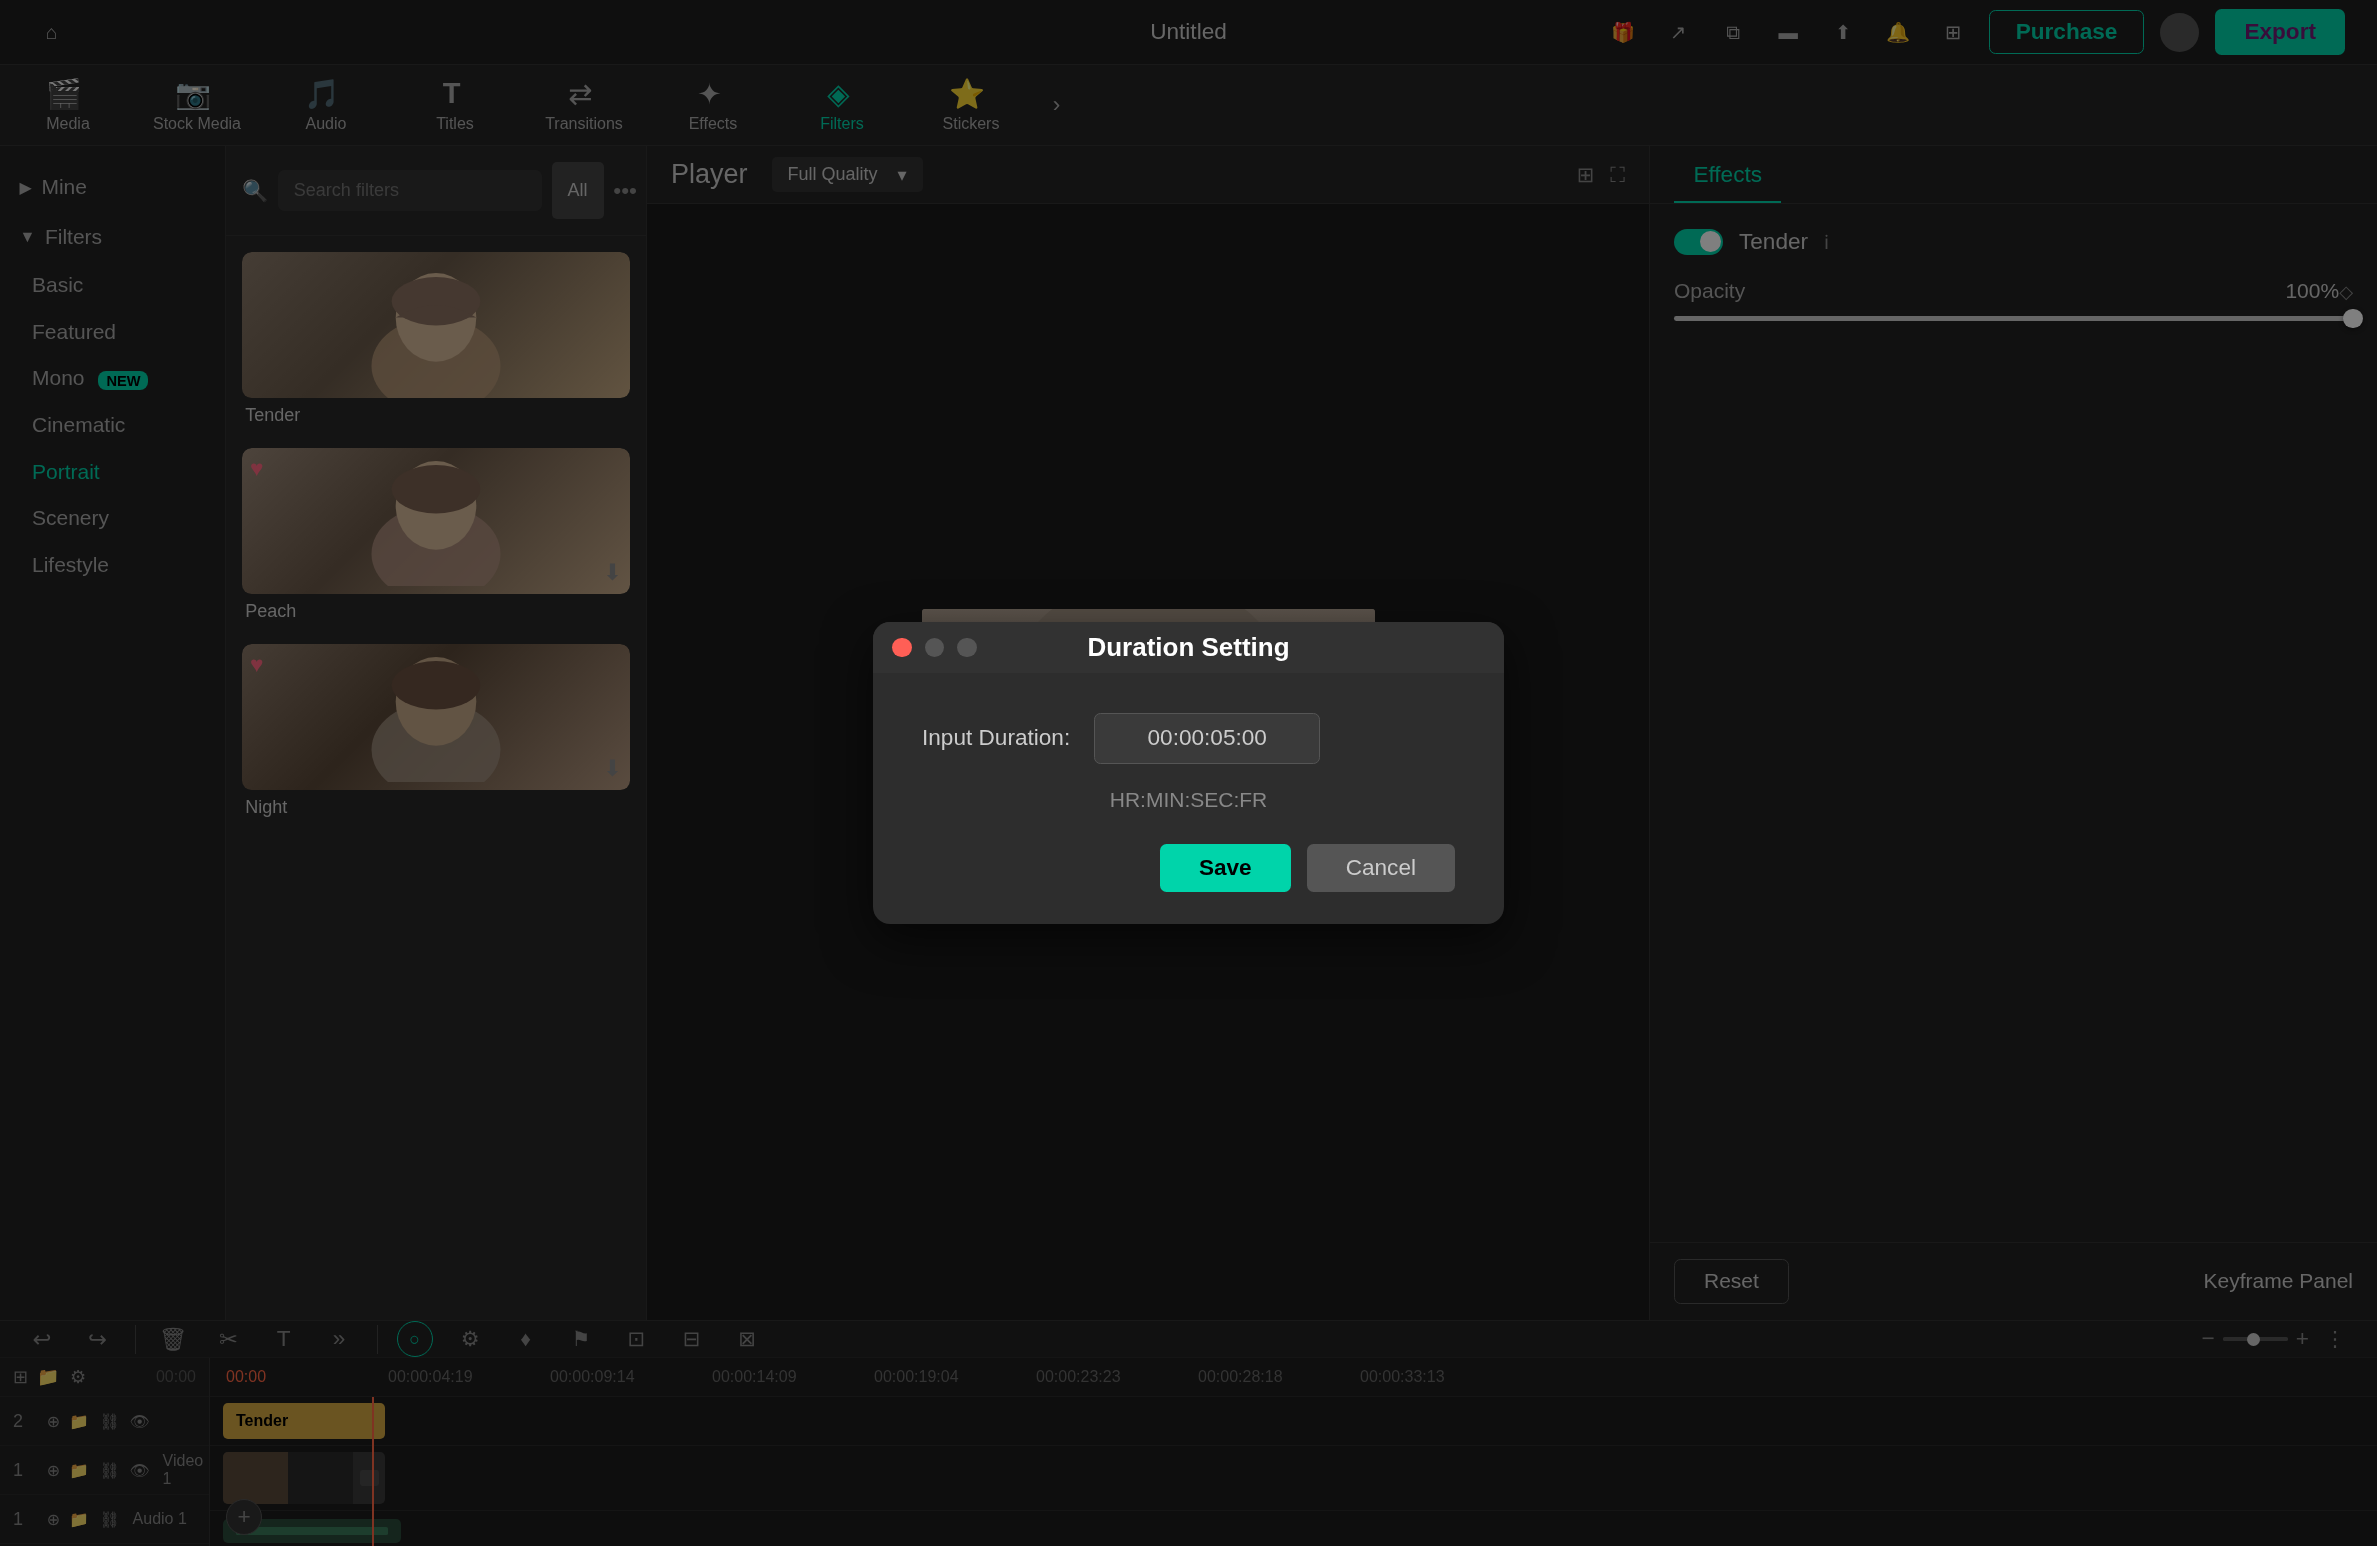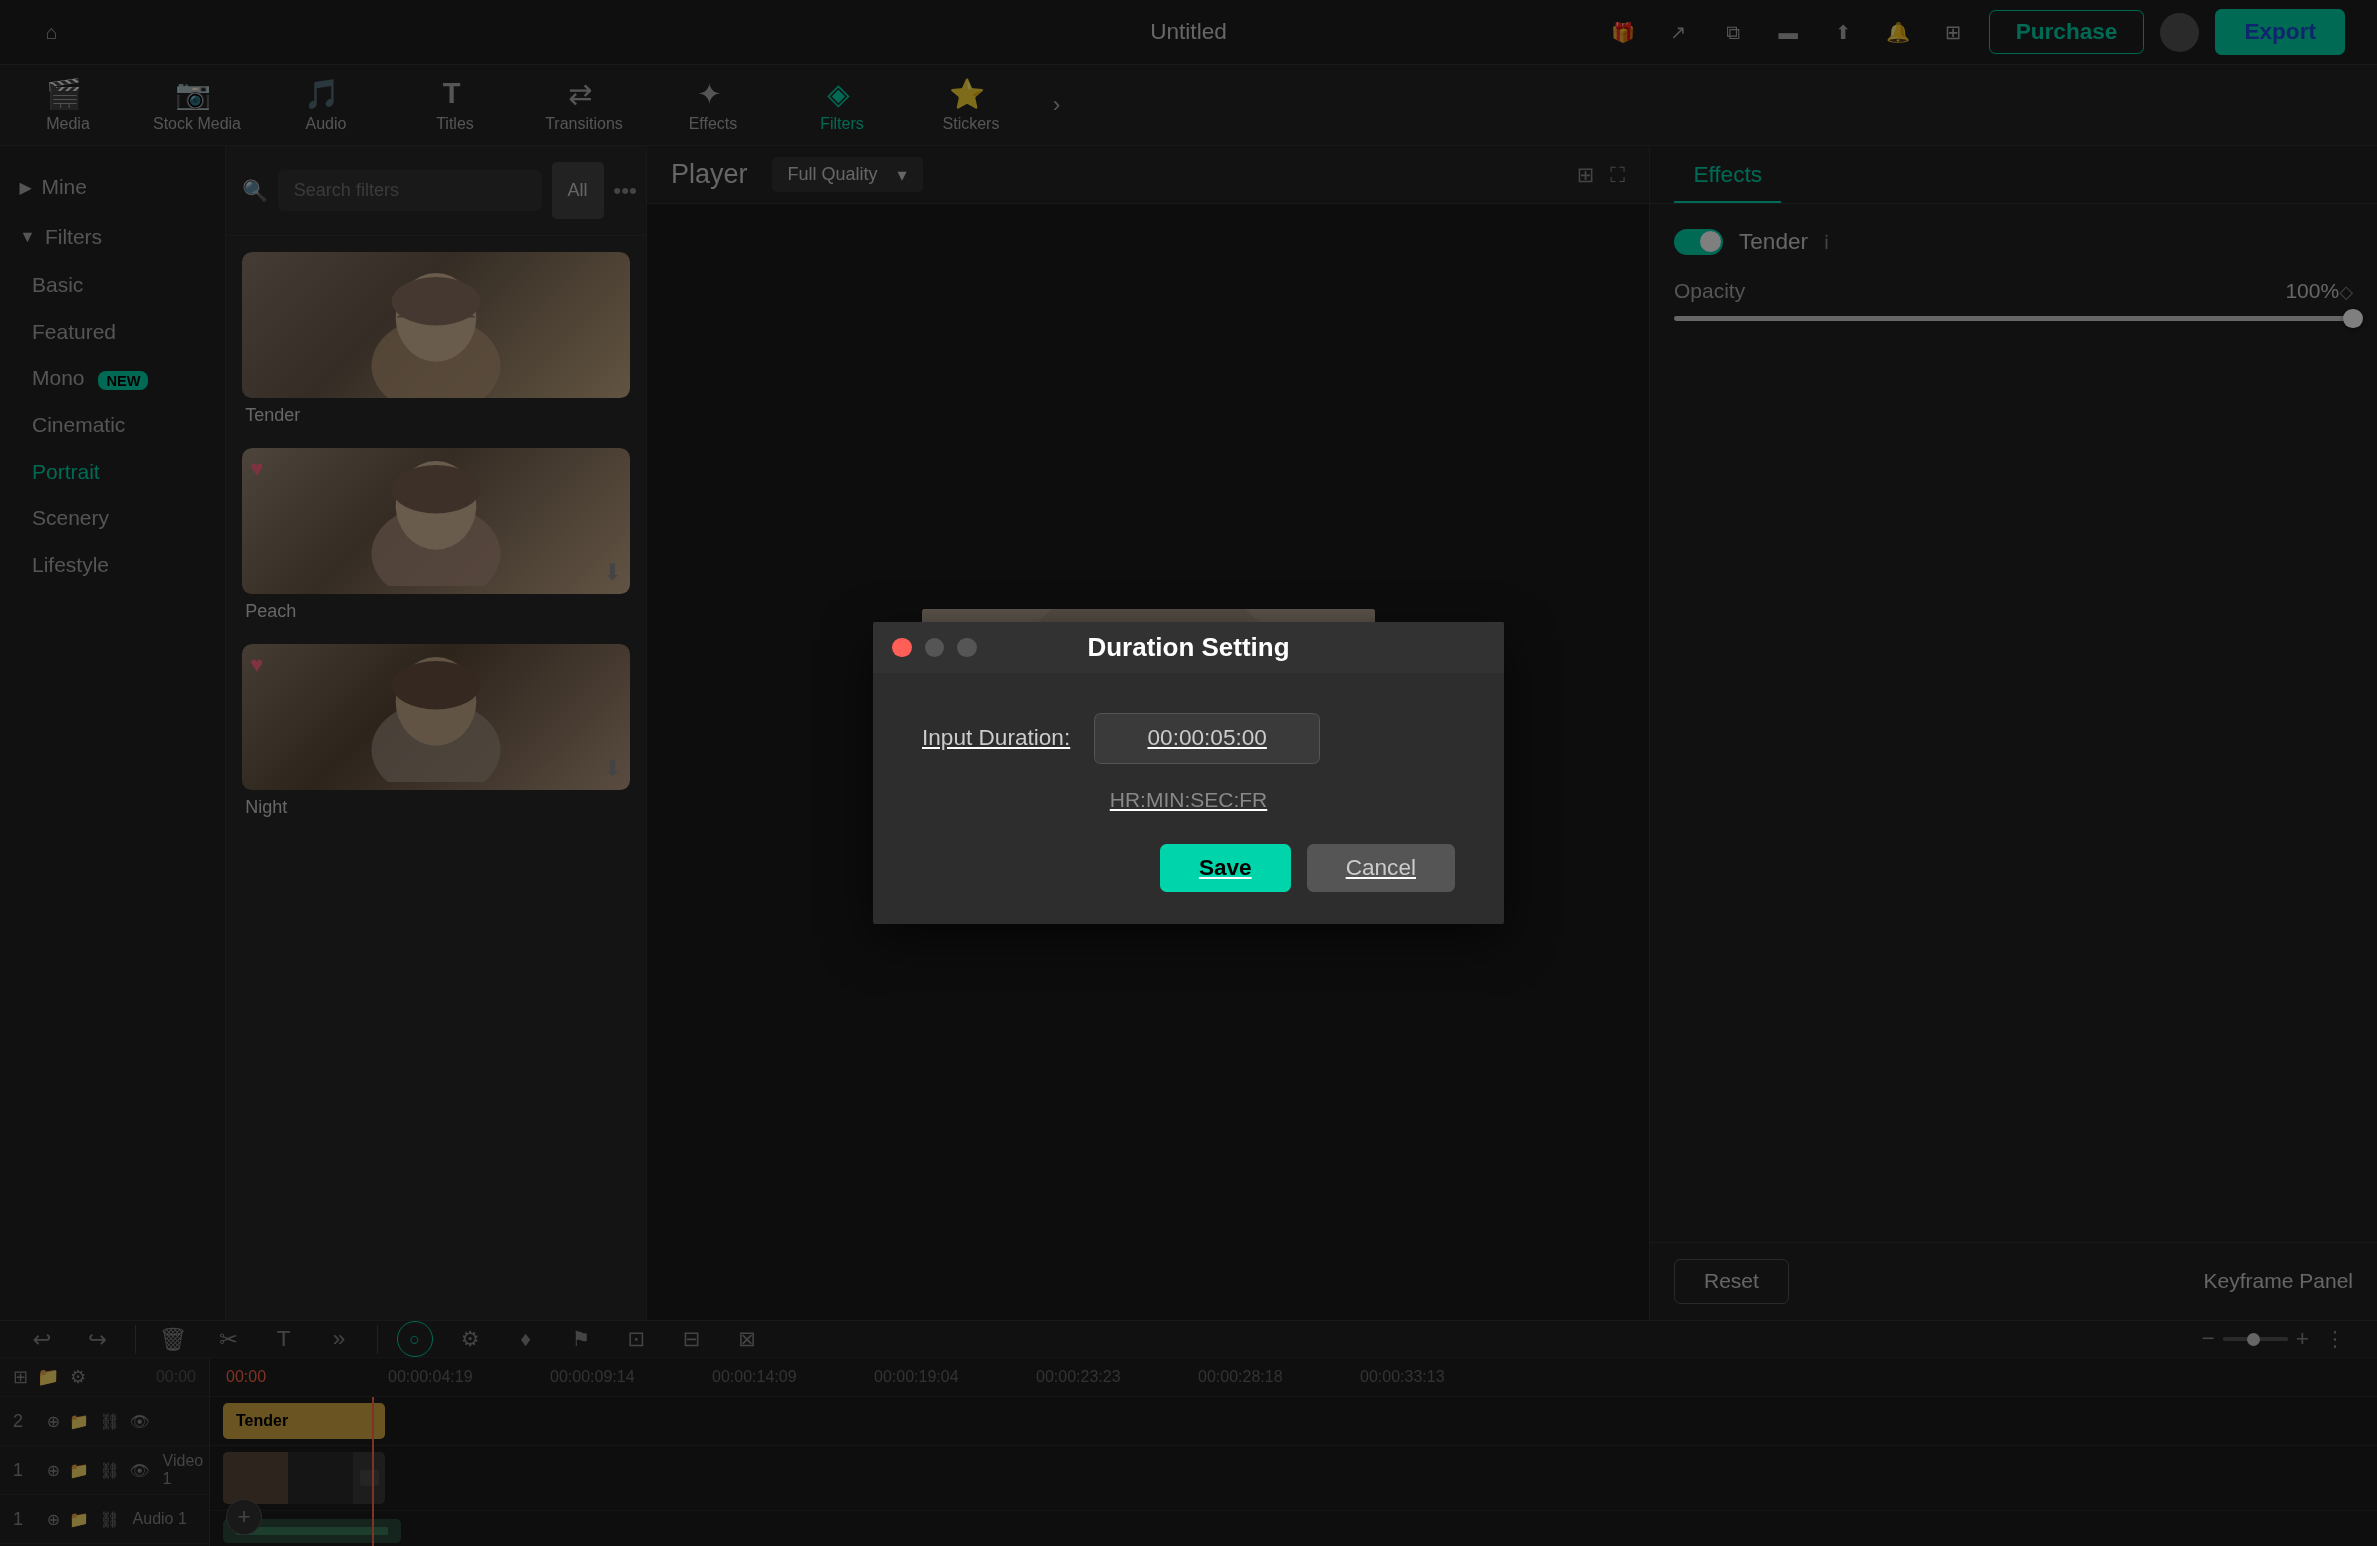--- a/index.html
+++ b/index.html
@@ -46,21 +46,21 @@
       color: #00d4aa;
       padding: 8px 26px;
       border-radius: 6.5px;
       font-size: 22.6px;
       cursor: pointer;
       font-weight: 600;
     }
     .export-btn {
       background: #00d4aa;
       border: none;
-      color: #1d4ed8;
+      color: #701a75;
       padding: 9.7px 29px;
       border-radius: 6.5px;
       font-size: 22.6px;
       cursor: pointer;
       font-weight: 600;
     }
     .avatar {
       width: 39px; height: 39px; border-radius: 50%; background: #555;
     }
 
@@ -425,24 +425,23 @@
       top: 0; left: 0; right: 0; bottom: 0;
       background: rgba(0,0,0,0.5);
       display: flex;
       align-items: center;
       justify-content: center;
       z-index: 1000;
     }
     .dialog {
       width: 631px;
       background: #2d2d2d;
-      border-radius: 2px;
+      border-radius: 17px;
       overflow: hidden;
       box-shadow: 0 16px 49px rgba(0,0,0,0.6);
-      text-decoration: underline;
     }
     .dialog-titlebar {
       display: flex;
       align-items: center;
       padding: 16px 19.4px;
       background: #323232;
       gap: 13px;
     }
     .dialog-dot {
       width: 19.4px; height: 19.4px;

